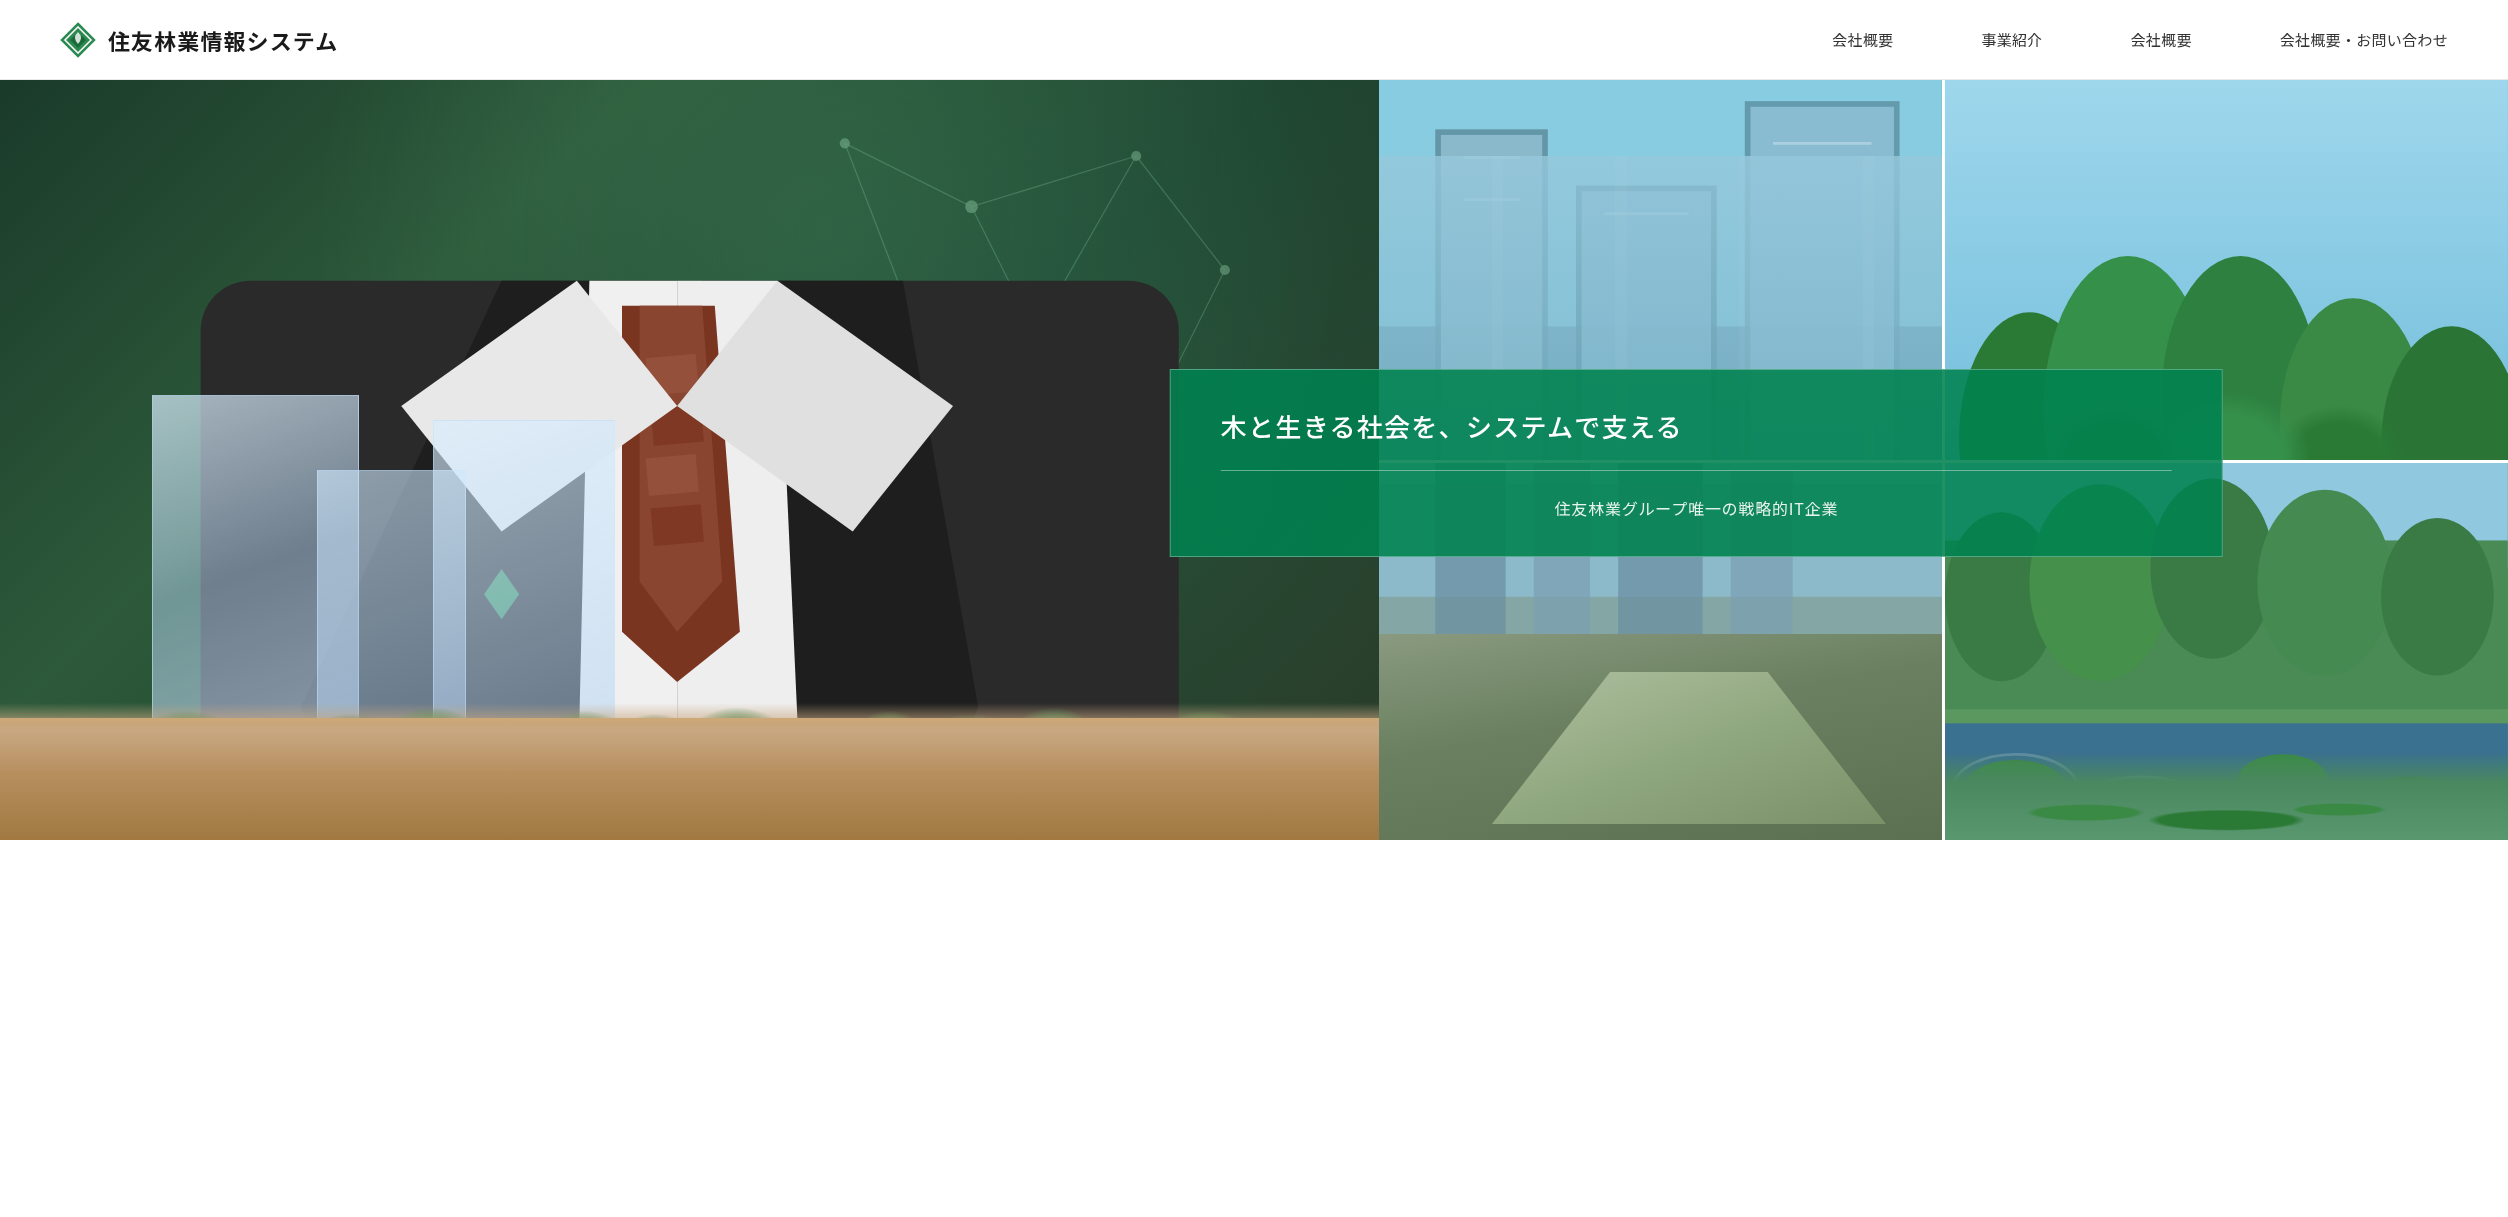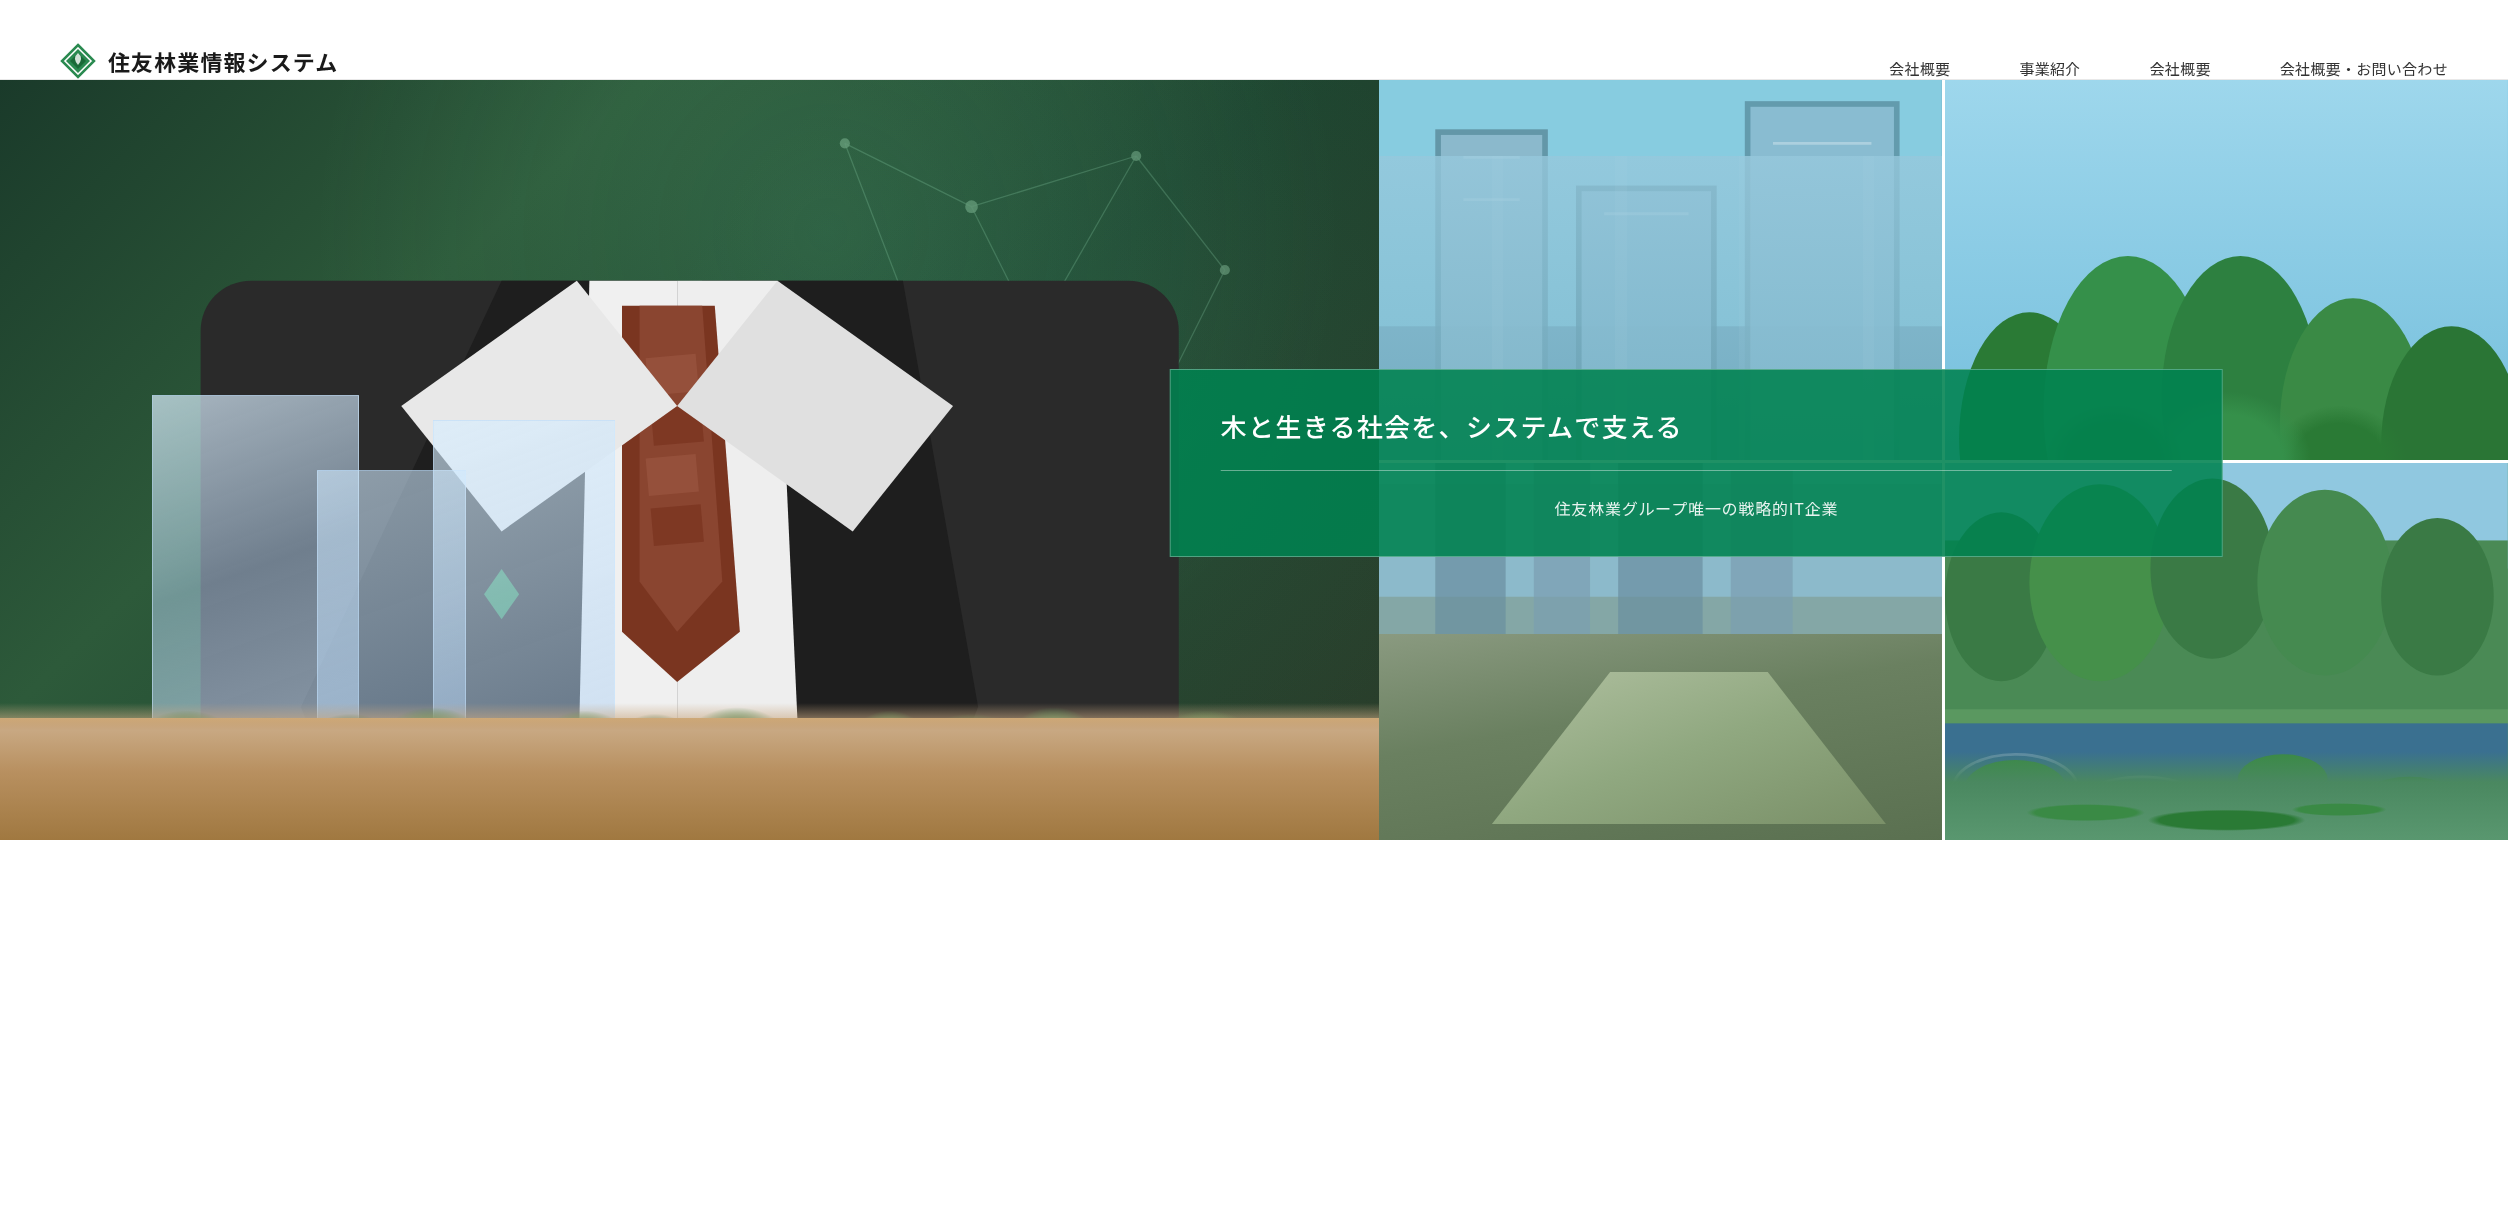--- a/index.html
+++ b/index.html
@@ -10,21 +10,21 @@
 
     body {
       font-family: 'Hiragino Sans', 'Hiragino Kaku Gothic ProN', 'Noto Sans JP', sans-serif;
       width: 100%;
       overflow-x: hidden;
     }
 
     
     .header {
       display: flex;
-      align-items: flex-end;
+      align-items: center;
       justify-content: space-between;
       padding: 0 60px;
       height: 80px;
       background-color: #ffffff;
       border-bottom: 1px solid #e8e8e8;
       position: relative;
       z-index: 10;
     }
 
     .logo-area {
@@ -40,21 +40,21 @@
 
     .logo-text {
       font-size: 22px;
       font-weight: 700;
       color: #1a1a1a;
       letter-spacing: 0.05em;
     }
 
     .nav {
       display: flex;
-      gap: 69px;
+      gap: 88px;
     }
 
     .nav-item {
       font-size: 15px;
       color: #333333;
       cursor: pointer;
       white-space: nowrap;
       letter-spacing: 0.02em;
     }
 

